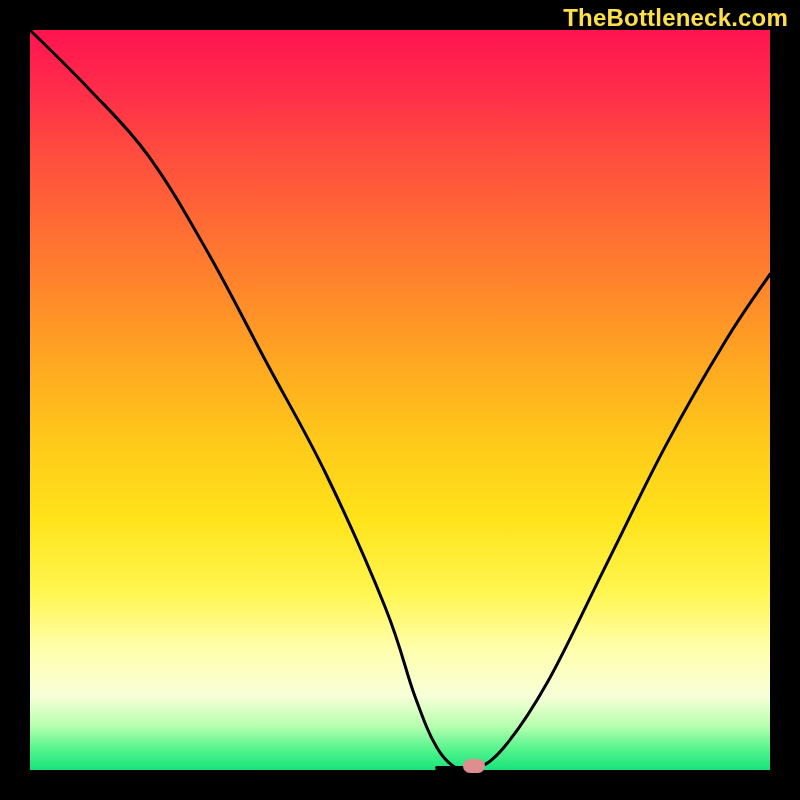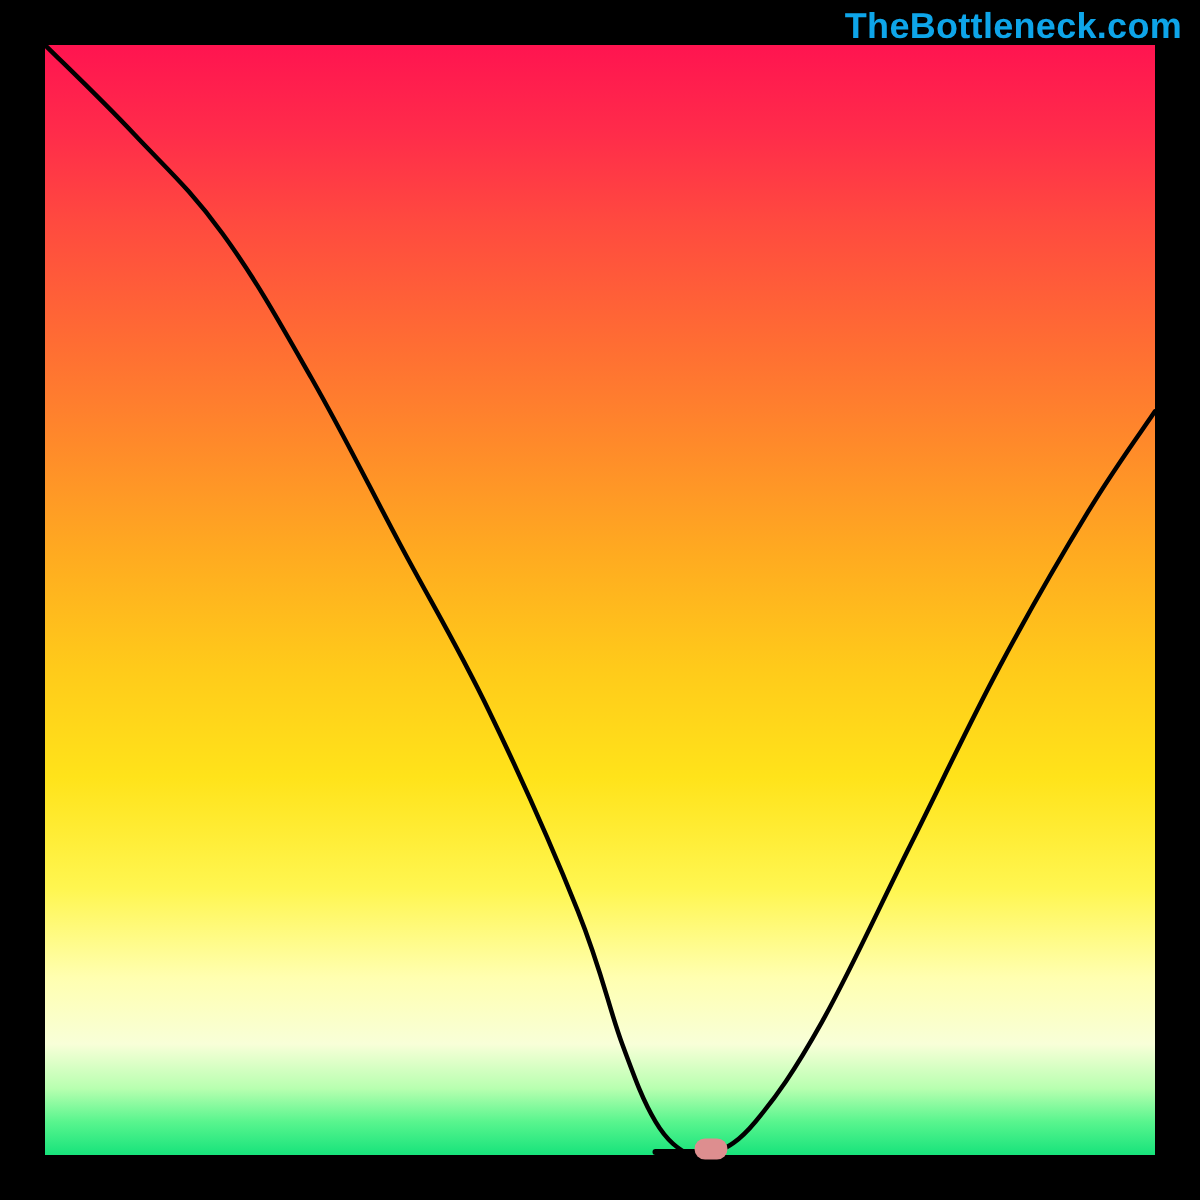--- a/index.html
+++ b/index.html
@@ -16,21 +16,21 @@
     height: 800px;
     background: #000;
   }
   .watermark {
     position: absolute;
     top: 4px;
     right: 12px;
     font-family: Arial, Helvetica, sans-serif;
     font-size: 24px;
     font-weight: 600;
-    color: #0ea5e9;
+    color: #fde047;
     letter-spacing: 0.2px;
     z-index: 30;
   }
   .plot {
     position: absolute;
     left: 30px;
     top: 30px;
     width: 740px;
     height: 740px;
   }

